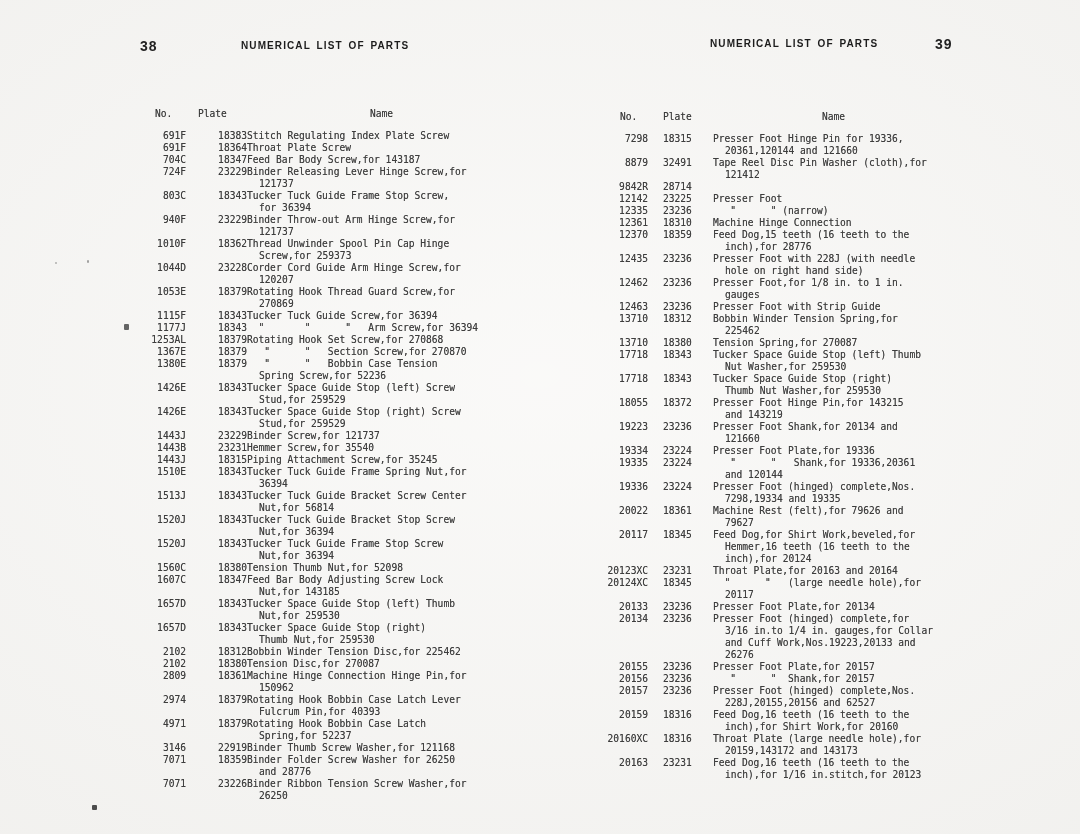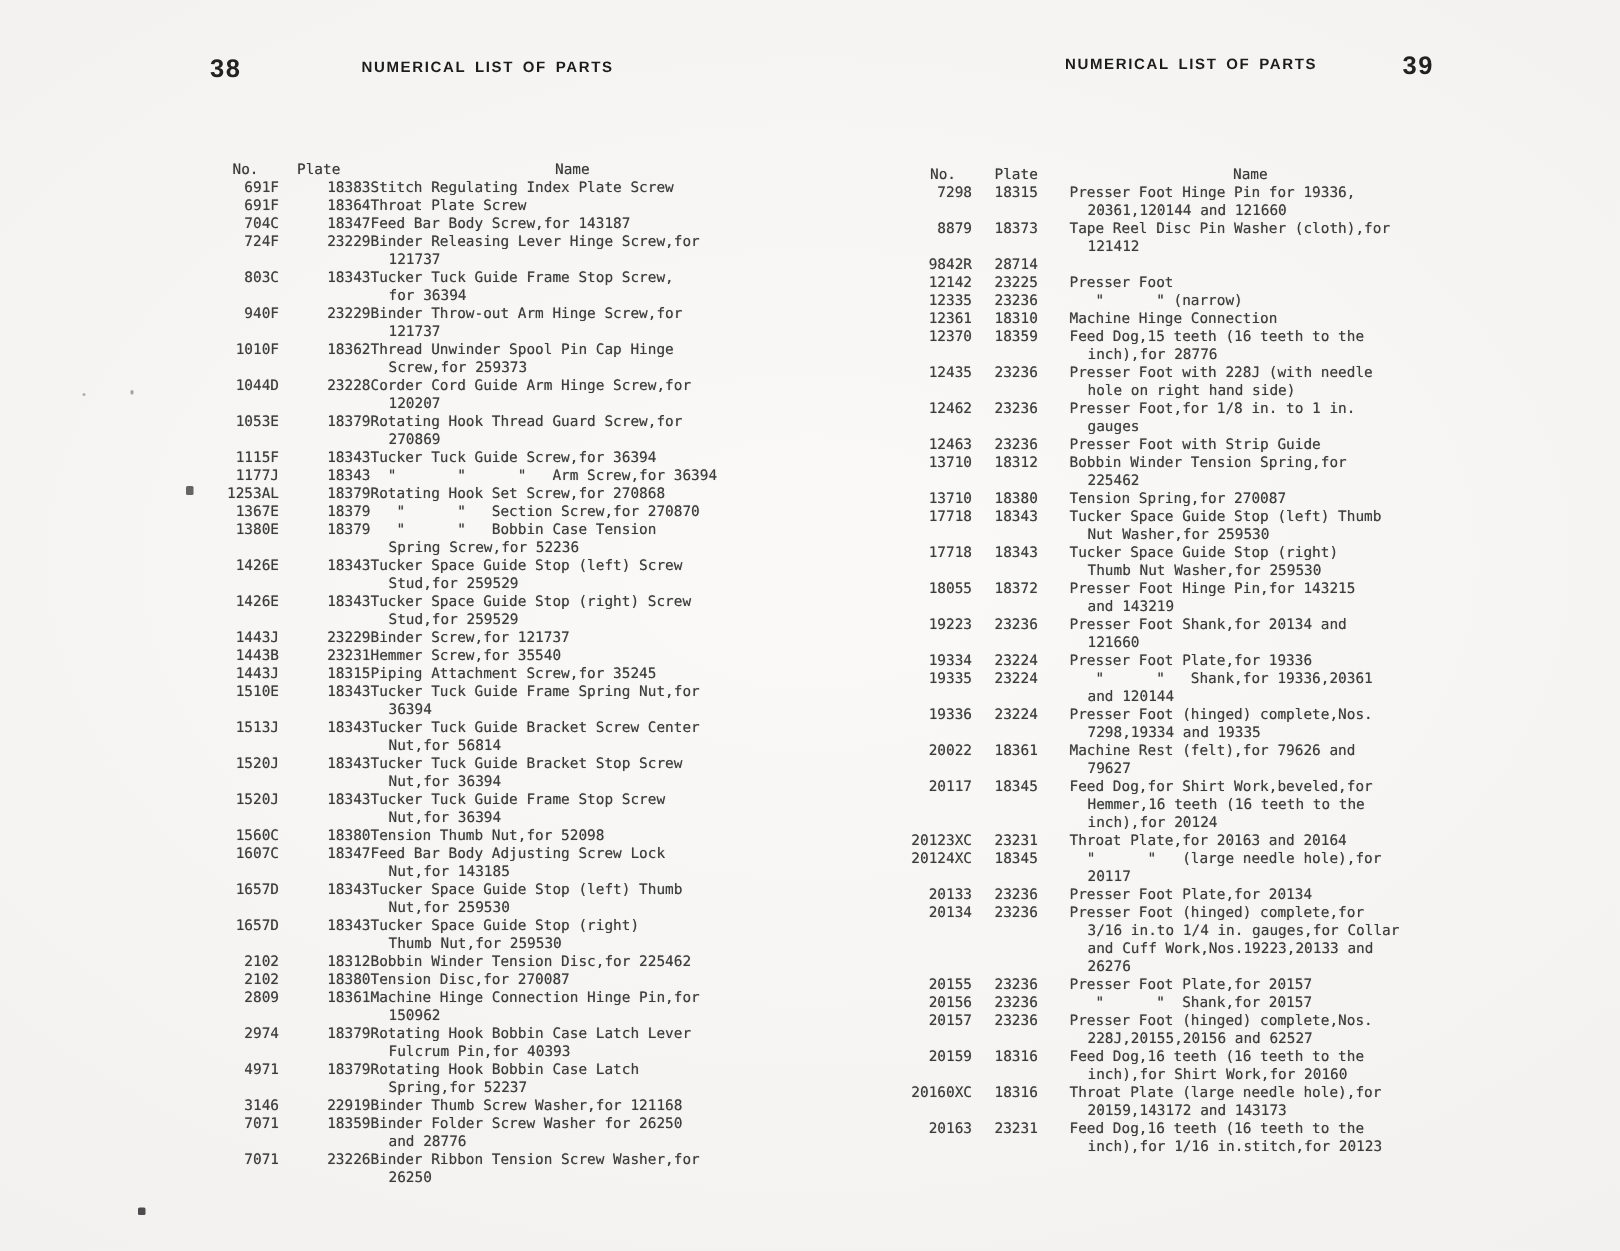--- a/index.html
+++ b/index.html
@@ -30,21 +30,21 @@
   .page-left  { left: 140px; top: 38px; width: 402px; }
   .page-right { left: 600px; top: 36px; width: 378px; }
 
   .page-header { position: relative; height: 26px; }
   .page-right .page-header { height: 31px; }
 
   .pagenum {
     position: absolute;
     top: 2px;
     font-family: "Liberation Sans", sans-serif;
-    font-size: 17px;
+    font-size: 14px;
     font-weight: 700;
     letter-spacing: 1px;
     color: #222;
   }
   .page-left  .pagenum { left: 0; }
   .page-right .pagenum { left: 335px; }
 
   .doc-title {
     position: absolute;
     top: 2px;
@@ -61,21 +61,21 @@
 
   .col-header { position: relative; height: 12px; color: #3a3a3a; margin-top: 44px; }
   .ch { position: absolute; top: 0; white-space: pre; }
   .page-left  .ch-no    { left: 15px; }
   .page-left  .ch-plate { left: 58px; }
   .page-left  .ch-name  { left: 230px; }
   .page-right .ch-no    { left: 20px; }
   .page-right .ch-plate { left: 63px; }
   .page-right .ch-name  { left: 222px; }
 
-  .rows { margin-top: 0; }
+  .rows { margin-top: 10px; }
   .row { display: flex; align-items: flex-start; }
   .col-no {
     flex: none;
     text-align: right;
     white-space: pre;
   }
   .page-left  .col-no { width: 46px; }
   .page-right .col-no { width: 48px; }
   .col-plate {
     flex: none;
@@ -397,21 +397,21 @@
         <div class="row">
           <span class="col-no">7298</span>
           <span class="col-plate">18315</span>
           <div class="col-name">
             <div class="name-line">Presser Foot Hinge Pin for 19336,</div>
             <div class="name-line cont">20361,120144 and 121660</div>
           </div>
         </div>
         <div class="row">
           <span class="col-no">8879</span>
-          <span class="col-plate">18373</span>
+          <span class="col-plate">32491</span>
           <div class="col-name">
             <div class="name-line">Tape Reel Disc Pin Washer (cloth),for</div>
             <div class="name-line cont">121412</div>
           </div>
         </div>
         <div class="row">
           <span class="col-no">9842R</span>
           <span class="col-plate">28714</span>
         </div>
         <div class="row">

